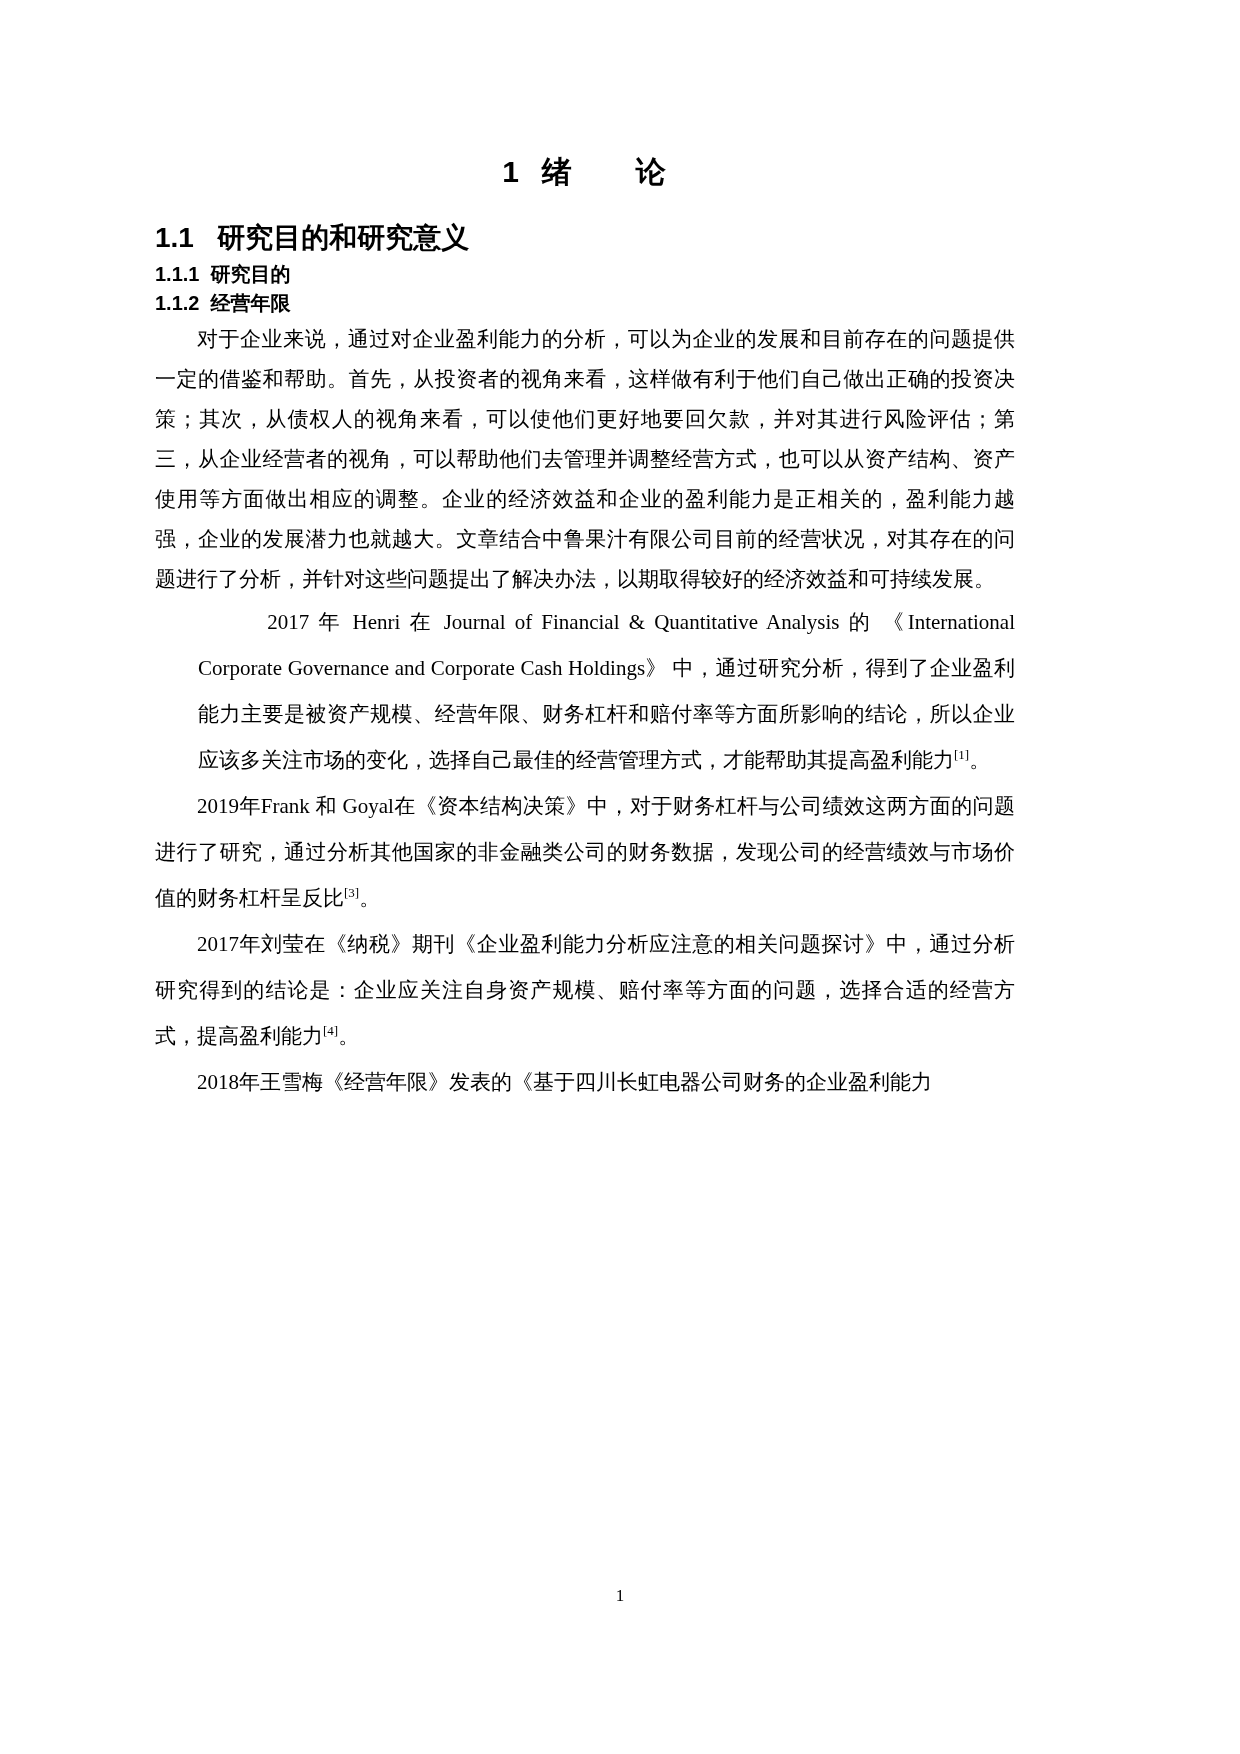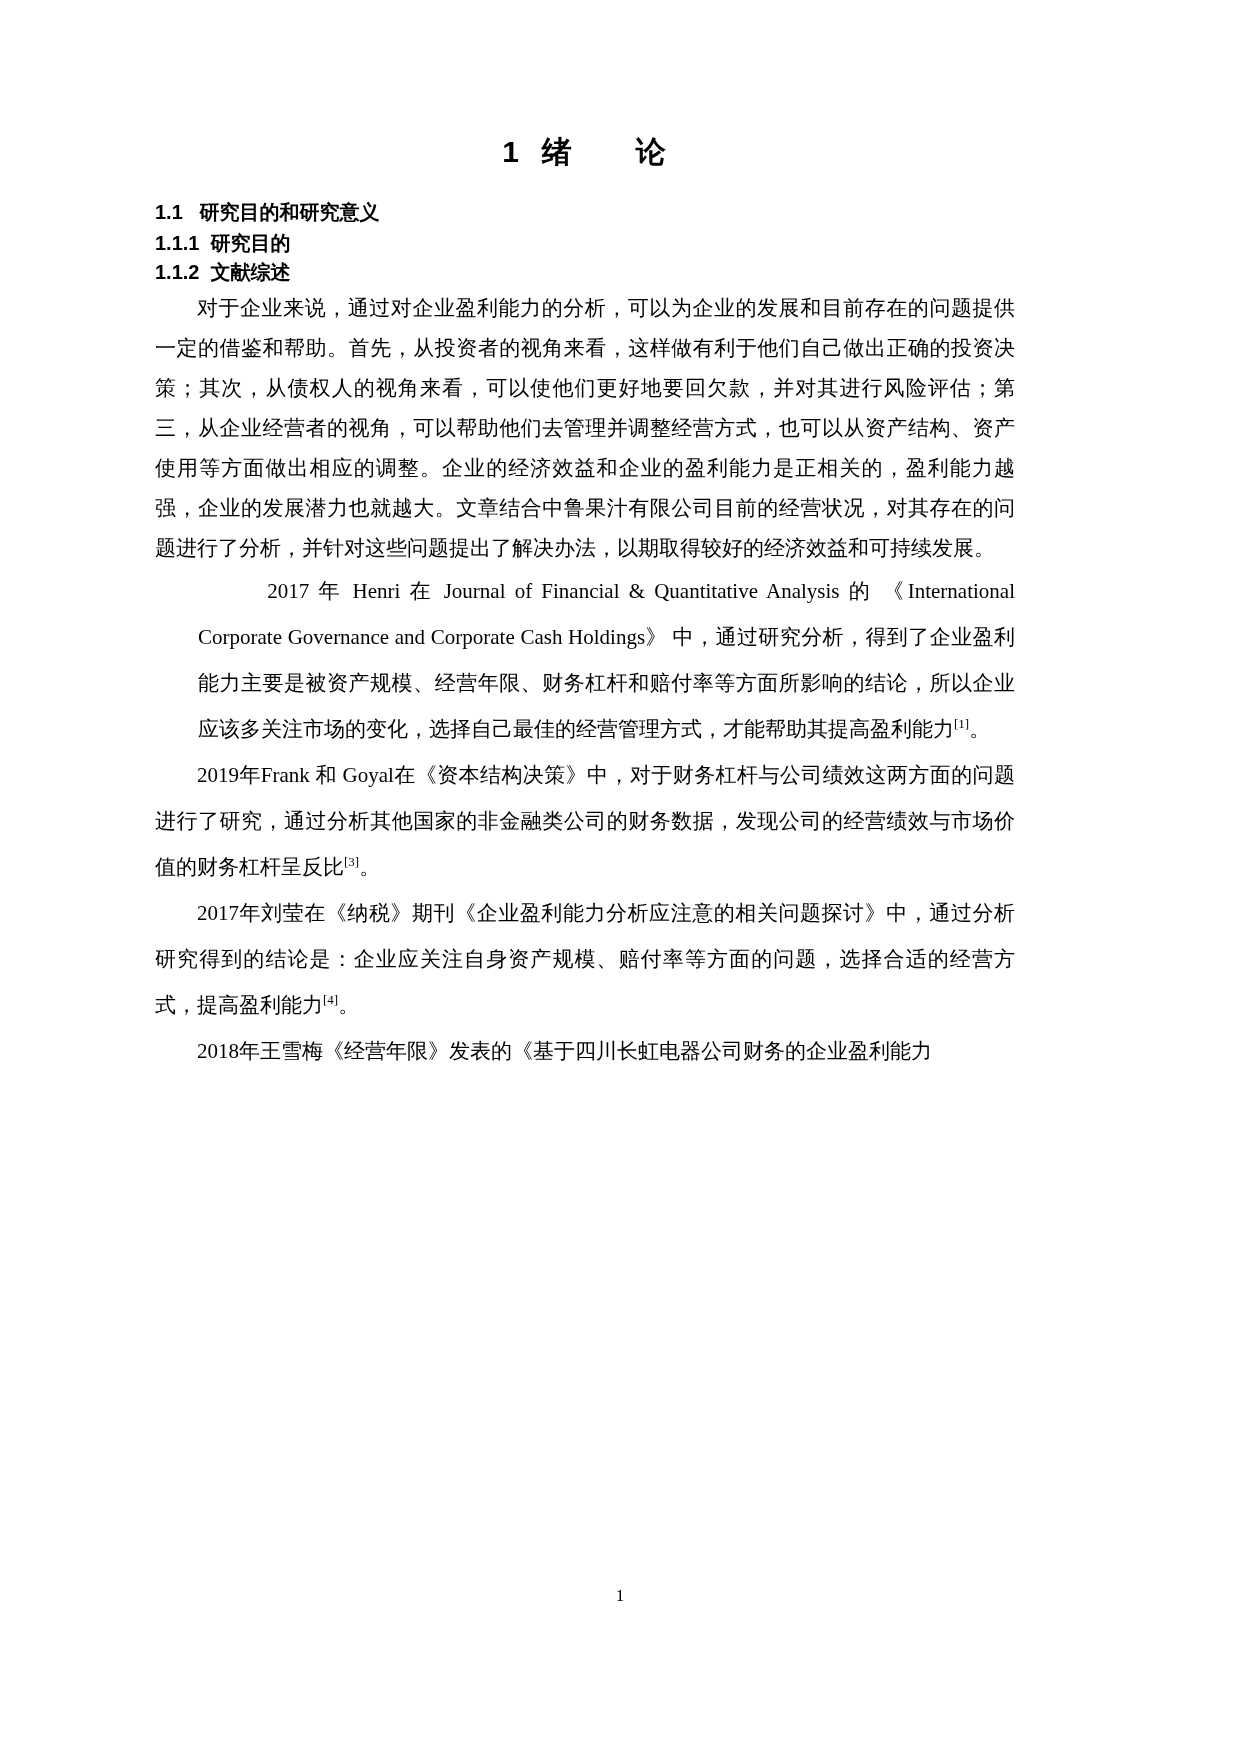--- a/index.html
+++ b/index.html
@@ -20,39 +20,39 @@
     position: absolute;
     left: 0; top: 0;
     width: 1240px;
     height: 1754px;
     background: #ffffff;
   }
 
   .content {
     position: absolute;
     left: 155px;
-    top: 132px;
+    top: 152px;
     width: 860px;
   }
 
   
   .chapter-title {
     text-align: center;
     font-size: 30px;
     font-weight: bold;
     letter-spacing: 2px;
     margin: 0 0 28px 0;
     font-family: "Liberation Sans", "DejaVu Sans", sans-serif;
     white-space: pre;
     line-height: 1.3;
   }
 
   
   .h2 {
-    font-size: 20px;
+    font-size: 28px;
     font-weight: bold;
     font-family: "Liberation Sans", "DejaVu Sans", sans-serif;
     margin: 6px 0 4px 0;
     line-height: 1.35;
     white-space: pre;
   }
 
   
   .h3 {
     font-size: 20px;
@@ -114,21 +114,21 @@
 
   <div class="content">
 
     <h1 class="chapter-title">1  绪      论</h1>
 
     <h2 class="h2">1.1   研究目的和研究意义</h2>
 
     <h3 class="h3">1.1.1  研究目的</h3>
 
 
-    <h3 class="h3">1.1.2  文献综述</h3>
+    <h3 class="h3">1.1.2  经营年限</h3>
 
     <p class="para tight">对于企业来说，通过对企业盈利能力的分析，可以为企业的发展和目前存在的问题提供一定的借鉴和帮助。首先，从投资者的视角来看，这样做有利于他们自己做出正确的投资决策；其次，从债权人的视角来看，可以使他们更好地要回欠款，并对其进行风险评估；第三，从企业经营者的视角，可以帮助他们去管理并调整经营方式，也可以从资产结构、资产使用等方面做出相应的调整。企业的经济效益和企业的盈利能力是正相关的，盈利能力越强，企业的发展潜力也就越大。文章结合中鲁果汁有限公司目前的经营状况，对其存在的问题进行了分析，并针对这些问题提出了解决办法，以期取得较好的经济效益和可持续发展。</p>
 
 
     <p class="para-lit first-lit">
       <span>2017 年 Henri 在 Journal of Financial &amp; Quantitative Analysis 的 《International Corporate Governance and Corporate Cash Holdings》 中，通过研究分析，得到了企业盈利能力主要是被资产规模、经营年限、财务杠杆和赔付率等方面所影响的结论，所以企业应该多关注市场的变化，选择自己最佳的经营管理方式，才能帮助其提高盈利能力</span><sup class="ref">[1]</sup><span>。</span>
     </p>
 
 
     <p class="para-lit">

